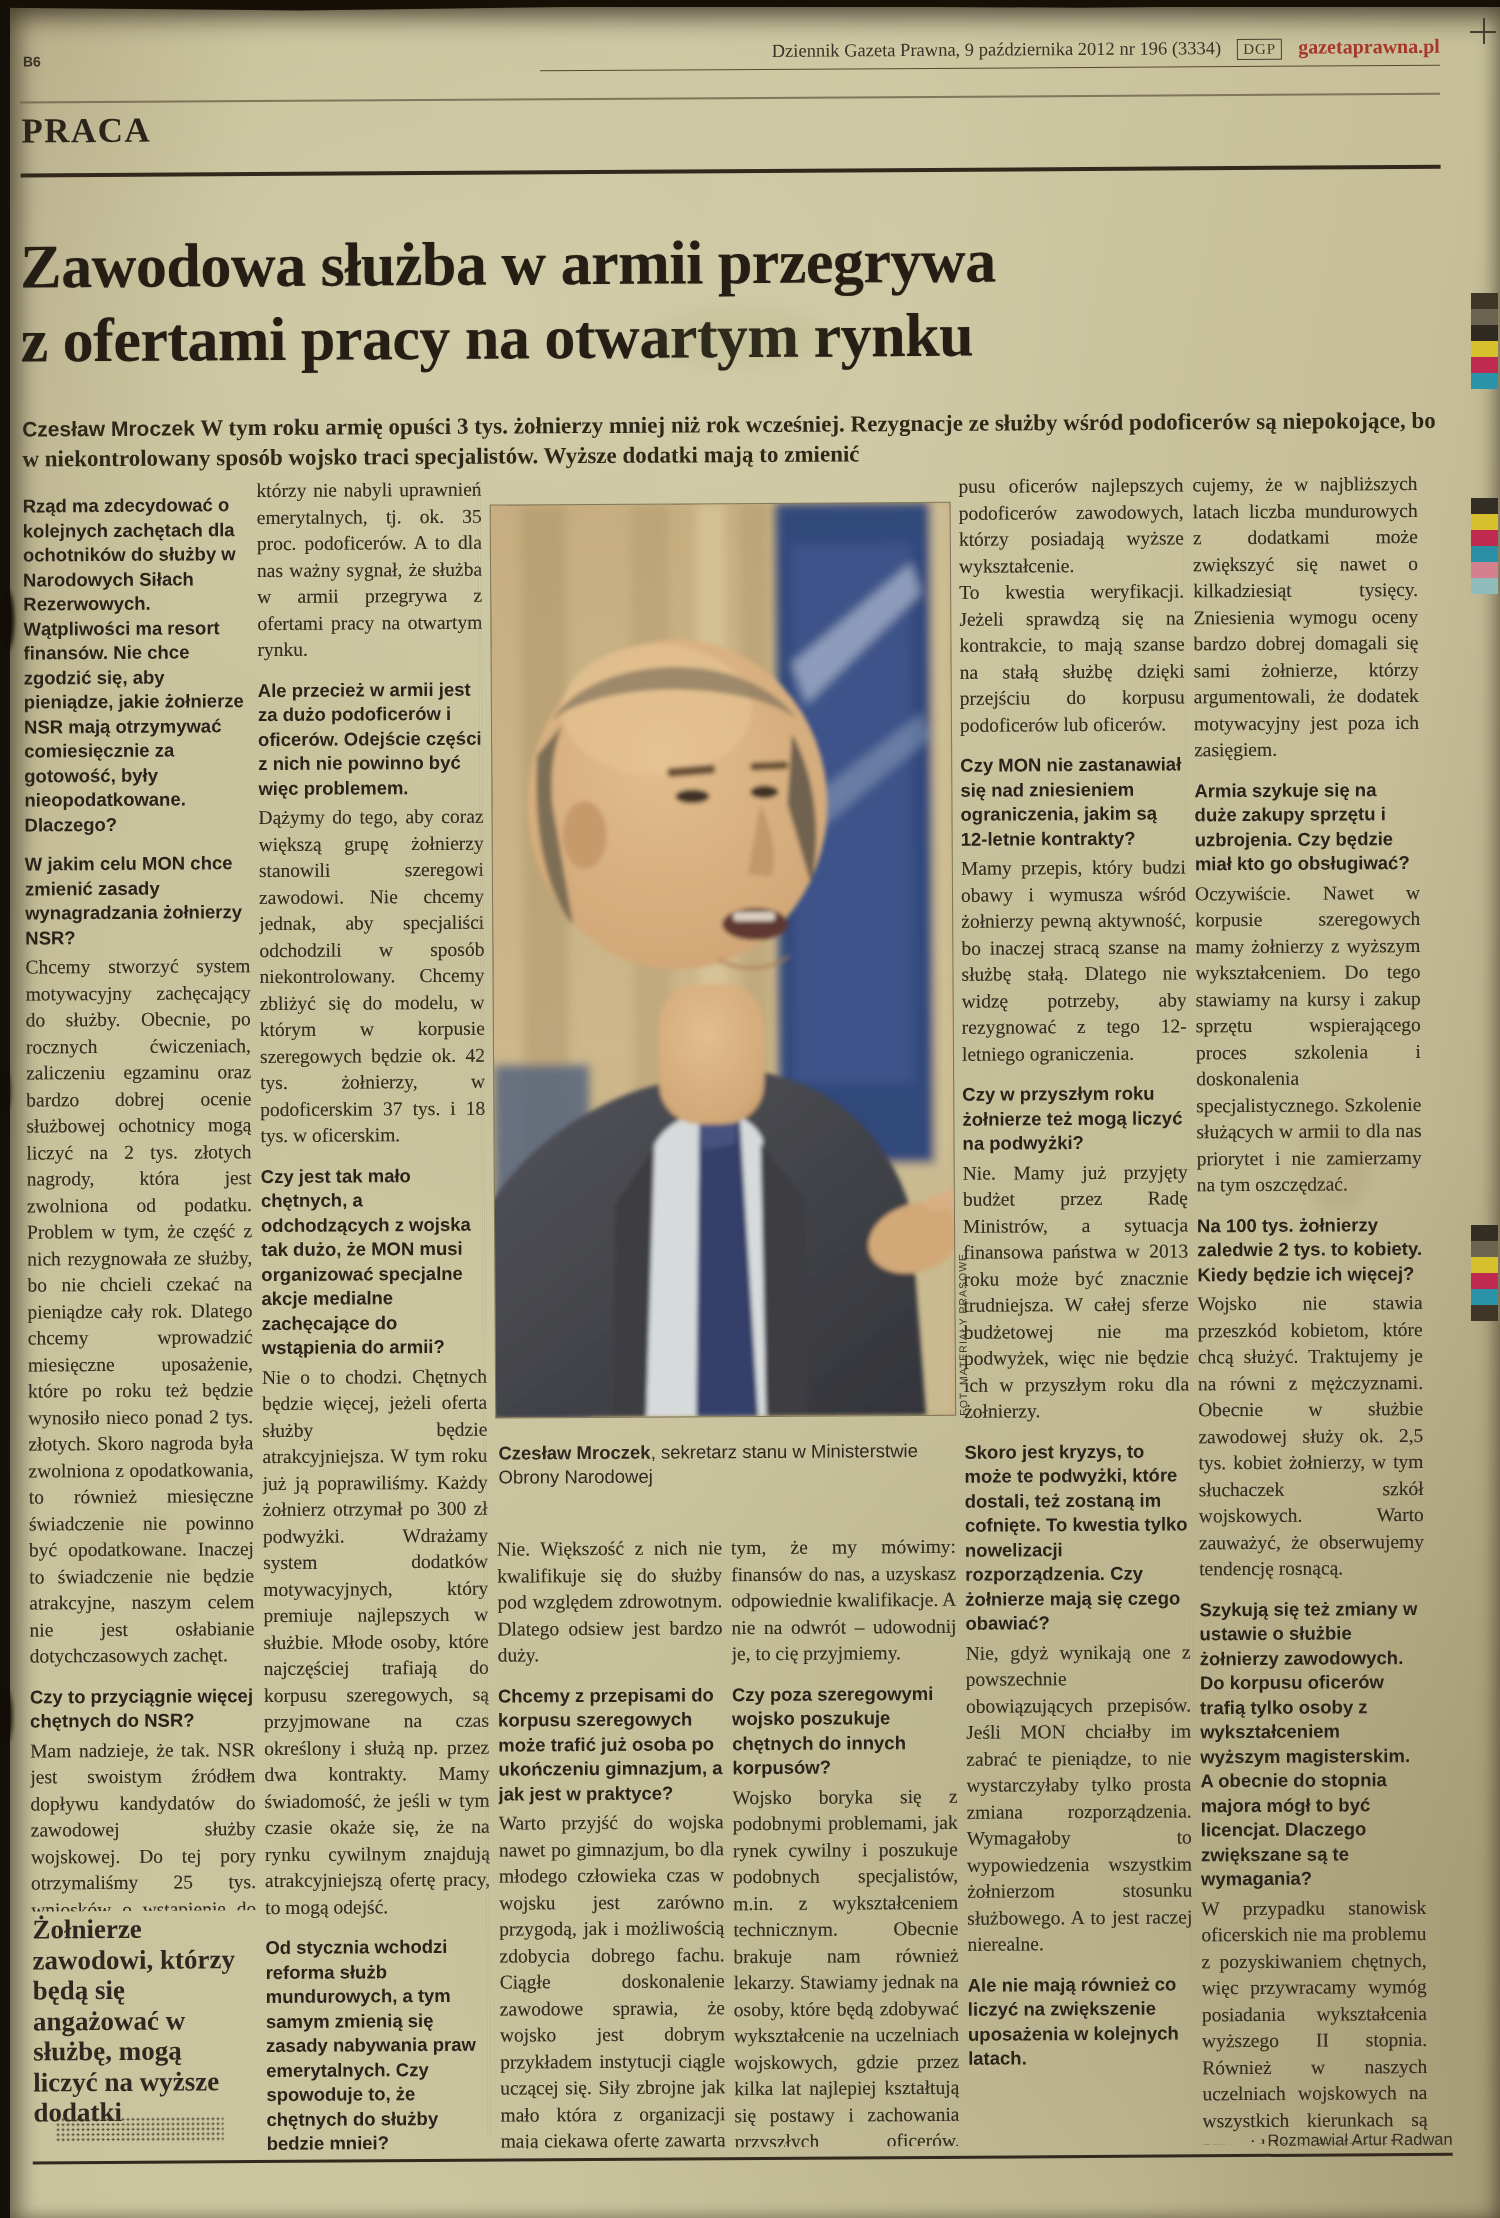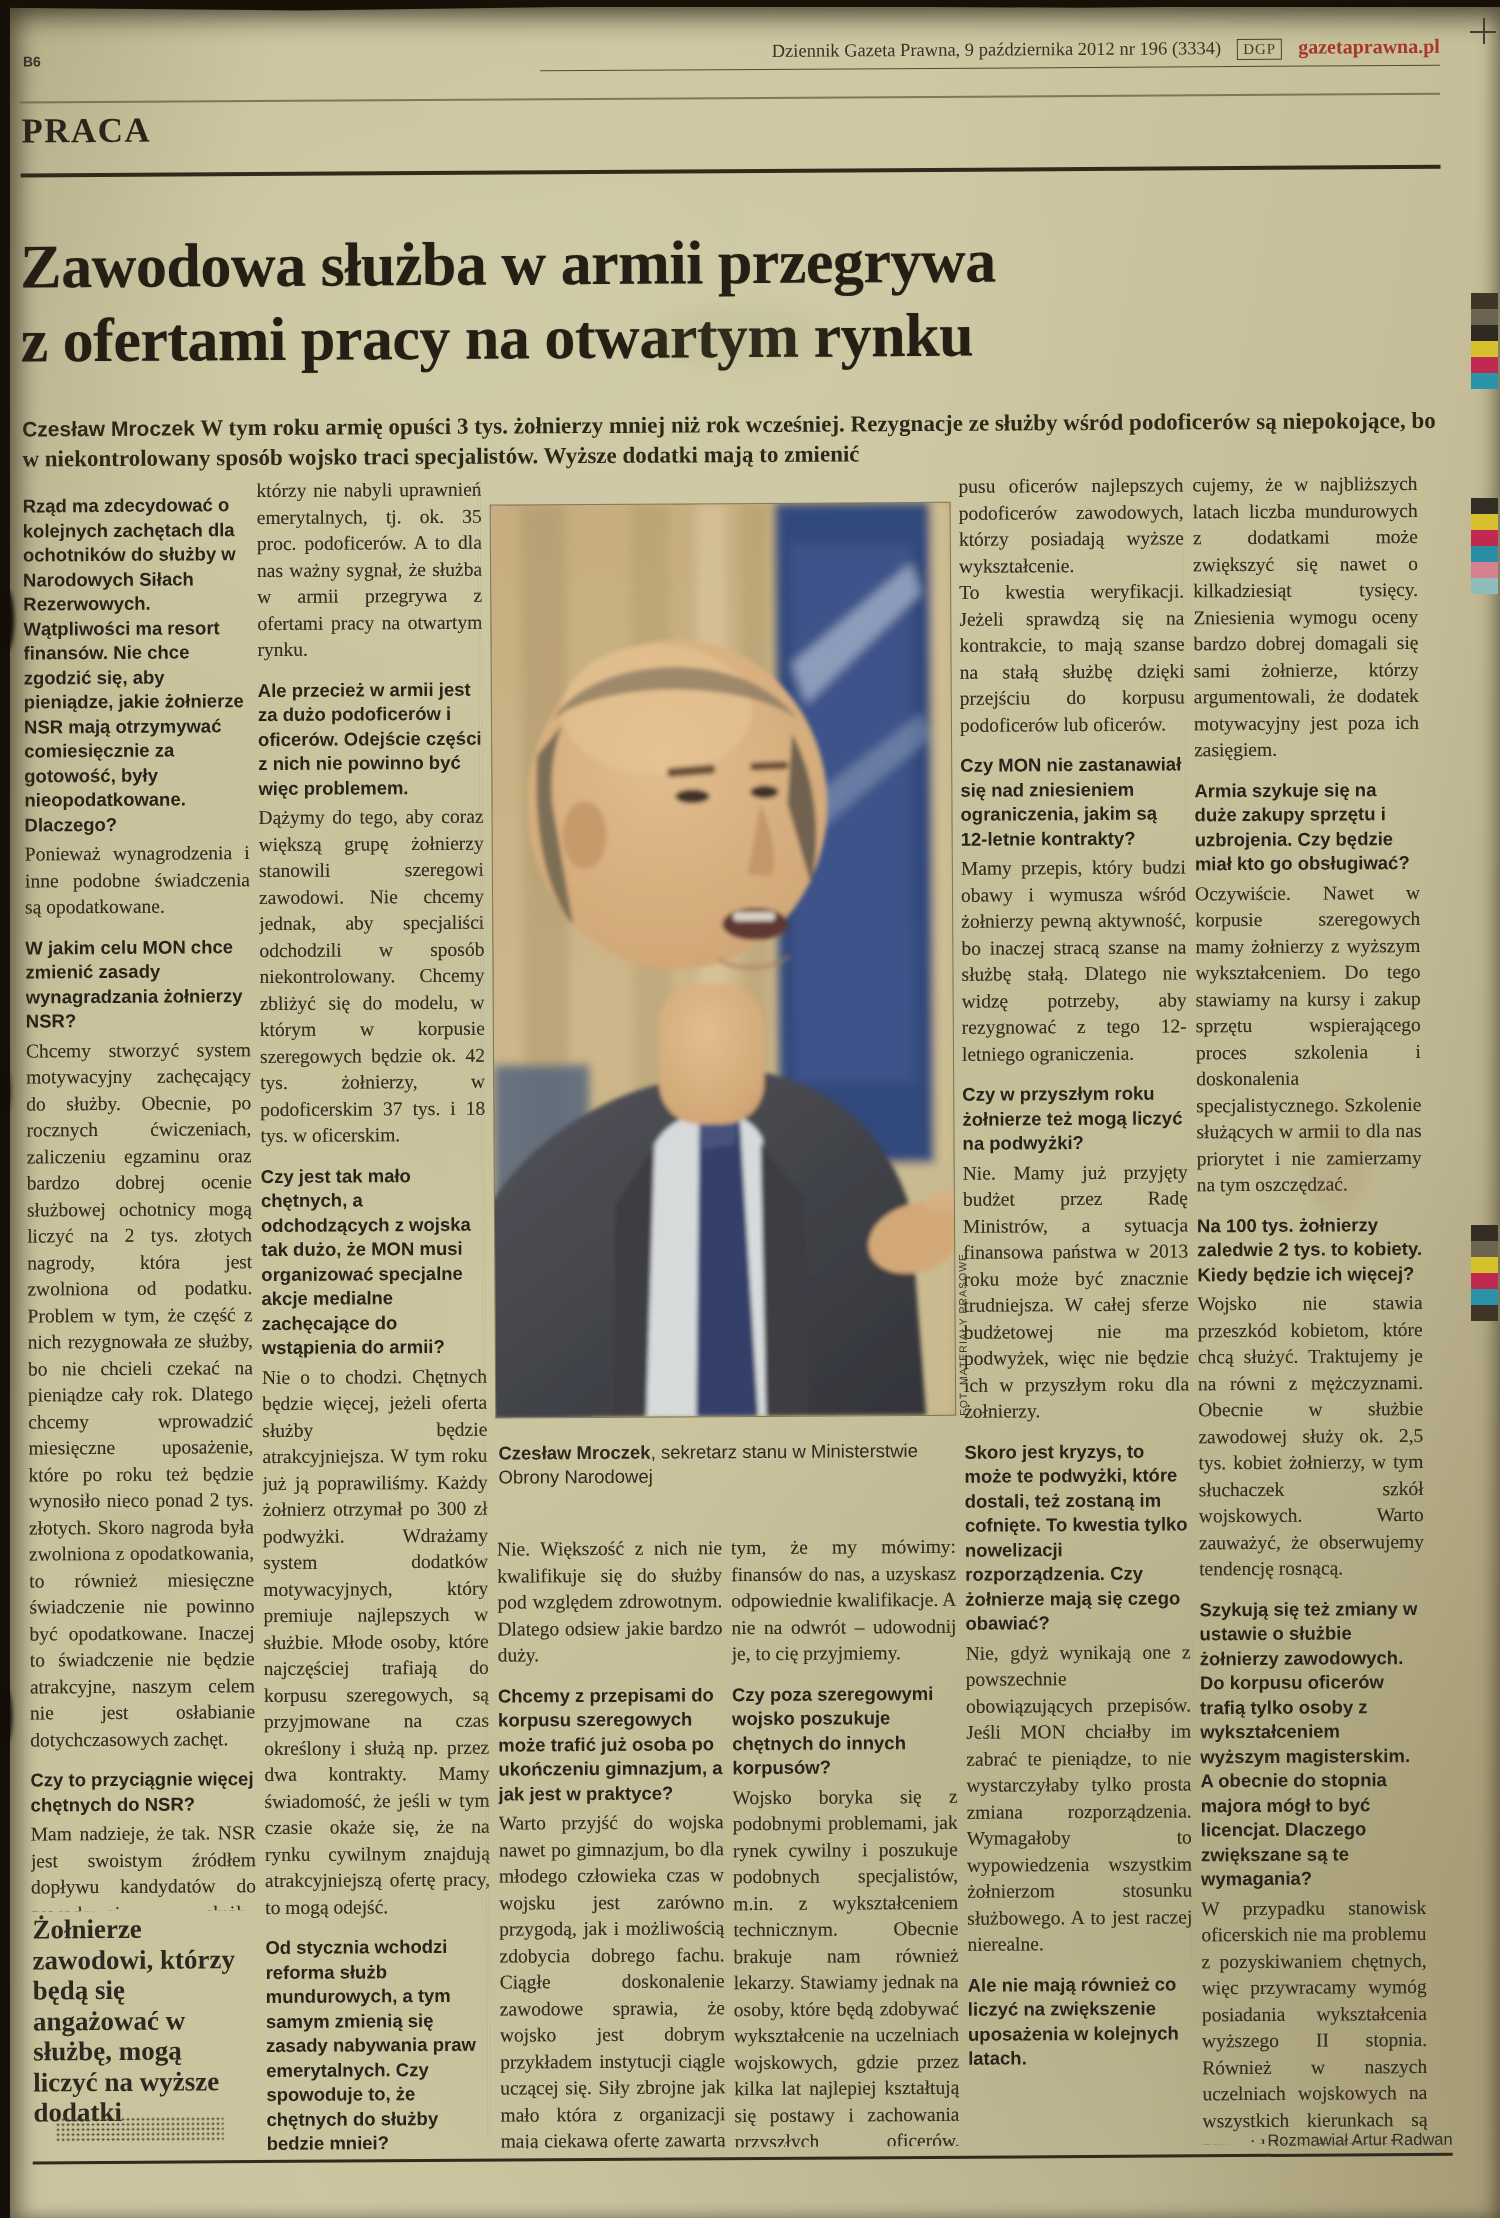--- a/index.html
+++ b/index.html
@@ -87,36 +87,35 @@
 
       <h1 class="headline">
         <span>Zawodowa służba w armii przegrywa</span><br>
         <span>z ofertami pracy na otwartym rynku</span>
       </h1>
 
       <p class="lead"><span class="lead-name">Czesław Mroczek</span><span> W tym roku armię opuści 3 tys. żołnierzy mniej niż rok wcześniej. Rezygnacje ze służby wśród podoficerów są niepokojące, bo w niekontrolowany sposób wojsko traci specjalistów. Wyższe dodatki mają to zmienić</span></p>
 
       <div class="col" style="left:15px;top:468px;height:1432px;">
           <p class="q">Rząd ma zdecydować o kolejnych zachętach dla ochotników do służby w Narodowych Siłach Rezerwowych. Wątpliwości ma resort finansów. Nie chce zgodzić się, aby pieniądze, jakie żołnierze NSR mają otrzymywać comiesięcznie za gotowość, były nieopodatkowane. Dlaczego?</p>
-          <p class="a">Ponieważ wynagrodzenia i inne podobne świadczenia są opodatkowane.</p>
           <p class="q">W jakim celu MON chce zmienić zasady wynagradzania żołnierzy NSR?</p>
           <p class="a">Chcemy stworzyć system motywacyjny zachęcający do służby. Obecnie, po rocznych ćwiczeniach, zaliczeniu egzaminu oraz bardzo dobrej ocenie służbowej ochotnicy mogą liczyć na 2 tys. złotych nagrody, która jest zwolniona od podatku. Problem w tym, że część z nich rezygnowała ze służby, bo nie chcieli czekać na pieniądze cały rok. Dlatego chcemy wprowadzić miesięczne uposażenie, które po roku też będzie wynosiło nieco ponad 2 tys. złotych. Skoro nagroda była zwolniona z opodatkowania, to również miesięczne świadczenie nie powinno być opodatkowane. Inaczej to świadczenie nie będzie atrakcyjne, naszym celem nie jest osłabianie dotychczasowych zachęt.</p>
           <p class="q">Czy to przyciągnie więcej chętnych do NSR?</p>
           <p class="a">Mam nadzieje, że tak. NSR jest swoistym źródłem dopływu kandydatów do zawodowej służby wojskowej. Do tej pory otrzymaliśmy 25 tys. wniosków o wstąpienie do formacji. Z tego 19 tys. osób podpisało z wojskiem kontrakty. Część zrezygnowała, inni trafili do armii zawodowej. Dlatego w NSR wciąż jest tylko 10 tys. żołnierzy, a powinno być 20 tys.</p>
         </div>
       <div class="col" style="left:249px;top:468px;height:1672px;">
           <p class="a">którzy nie nabyli uprawnień emerytalnych, tj. ok. 35 proc. podoficerów. A to dla nas ważny sygnał, że służba w armii przegrywa z ofertami pracy na otwartym rynku.</p>
           <p class="q">Ale przecież w armii jest za dużo podoficerów i oficerów. Odejście części z nich nie powinno być więc problemem.</p>
           <p class="a">Dążymy do tego, aby coraz większą grupę żołnierzy stanowili szeregowi zawodowi. Nie chcemy jednak, aby specjaliści odchodzili w sposób niekontrolowany. Chcemy zbliżyć się do modelu, w którym w korpusie szeregowych będzie ok. 42 tys. żołnierzy, w podoficerskim 37 tys. i 18 tys. w oficerskim.</p>
           <p class="q">Czy jest tak mało chętnych, a odchodzących z wojska tak dużo, że MON musi organizować specjalne akcje medialne zachęcające do wstąpienia do armii?</p>
           <p class="a">Nie o to chodzi. Chętnych będzie więcej, jeżeli oferta służby będzie atrakcyjniejsza. W tym roku już ją poprawiliśmy. Każdy żołnierz otrzymał po 300 zł podwyżki. Wdrażamy system dodatków motywacyjnych, który premiuje najlepszych w służbie. Młode osoby, które najczęściej trafiają do korpusu szeregowych, są przyjmowane na czas określony i służą np. przez dwa kontrakty. Mamy świadomość, że jeśli w tym czasie okaże się, że na rynku cywilnym znajdują atrakcyjniejszą ofertę pracy, to mogą odejść.</p>
           <p class="q">Od stycznia wchodzi reforma służb mundurowych, a tym samym zmienią się zasady nabywania praw emerytalnych. Czy spowoduje to, że chętnych do służby będzie mniej?</p>
         </div>
       <div class="col" style="left:483px;top:1528px;height:612px;">
-          <p class="a">Nie. Większość z nich nie kwalifikuje się do służby pod względem zdrowotnym. Dlatego odsiew jakie bardzo duży.</p>
+          <p class="a">Nie. Większość z nich nie kwalifikuje się do służby pod względem zdrowotnym. Dlatego odsiew jest bardzo duży.</p>
           <p class="q">Chcemy z przepisami do korpusu szeregowych może trafić już osoba po ukończeniu gimnazjum, a jak jest w praktyce?</p>
           <p class="a">Warto przyjść do wojska nawet po gimnazjum, bo dla młodego człowieka czas w wojsku jest zarówno przygodą, jak i możliwością zdobycia dobrego fachu. Ciągłe doskonalenie zawodowe sprawia, że wojsko jest dobrym przykładem instytucji ciągle uczącej się. Siły zbrojne jak mało która z organizacji mają ciekawą ofertę zawartą w systemie rekonwersji. W trakcie służby jest wdrożony system intensywnego szkolenia i licznych kursów. Pomagamy też żołnierzom, którzy odchodzą z armii. Na przykład gdy w czasie służby nauczy się spawania, to wystawimy mu certyfikat potwierdzający te kwalifikacje. Wojsko od pracodawców z otwartego rynku różni się</p>
         </div>
       <div class="col" style="left:717px;top:1528px;height:612px;">
           <p class="a">tym, że my mówimy: finansów do nas, a uzyskasz odpowiednie kwalifikacje. A nie na odwrót – udowodnij je, to cię przyjmiemy.</p>
           <p class="q">Czy poza szeregowymi wojsko poszukuje chętnych do innych korpusów?</p>
           <p class="a">Wojsko boryka się z podobnymi problemami, jak rynek cywilny i poszukuje podobnych specjalistów, m.in. z wykształceniem technicznym. Obecnie brakuje nam również lekarzy. Stawiamy jednak na osoby, które będą zdobywać wykształcenie na uczelniach wojskowych, gdzie przez kilka lat najlepiej kształtują się postawy i zachowania przyszłych oficerów. Dlatego do korpusu oficerskiego w pierwszej kolejności chcemy rekrutować przez własne uczelnie wojskowe. Niemniej jednak absolwent uczelni cywilnej po procesie kwalifikacji oraz rocznym studium oficerskim również może trafić do służby zawodowej. Chociaż w założeniu chcemy poprzez to stadium pozyskiwać do kor-</p>
         </div>
       <div class="col" style="left:951px;top:468px;height:1672px;">
           <p class="a">pusu oficerów najlepszych podoficerów zawodowych, którzy posiadają wyższe wykształcenie.</p>

